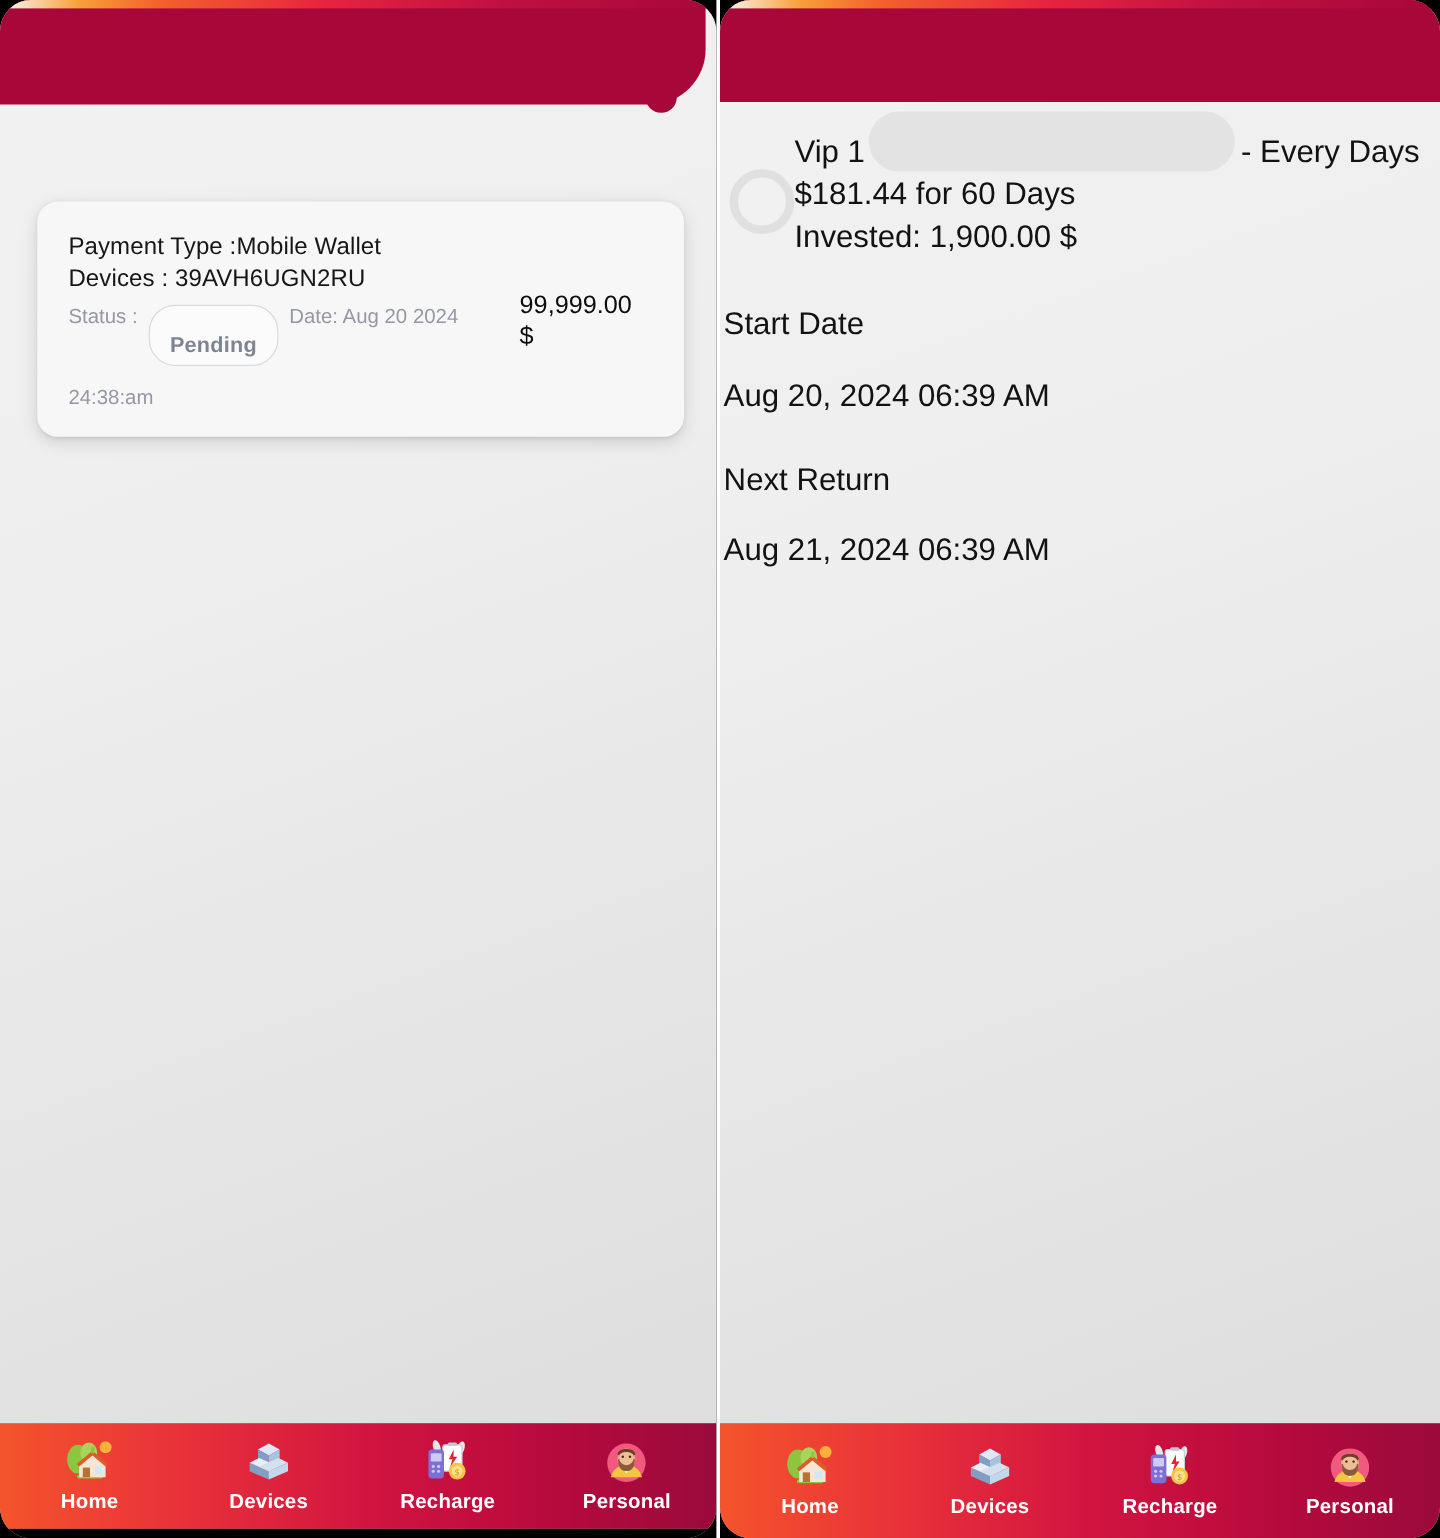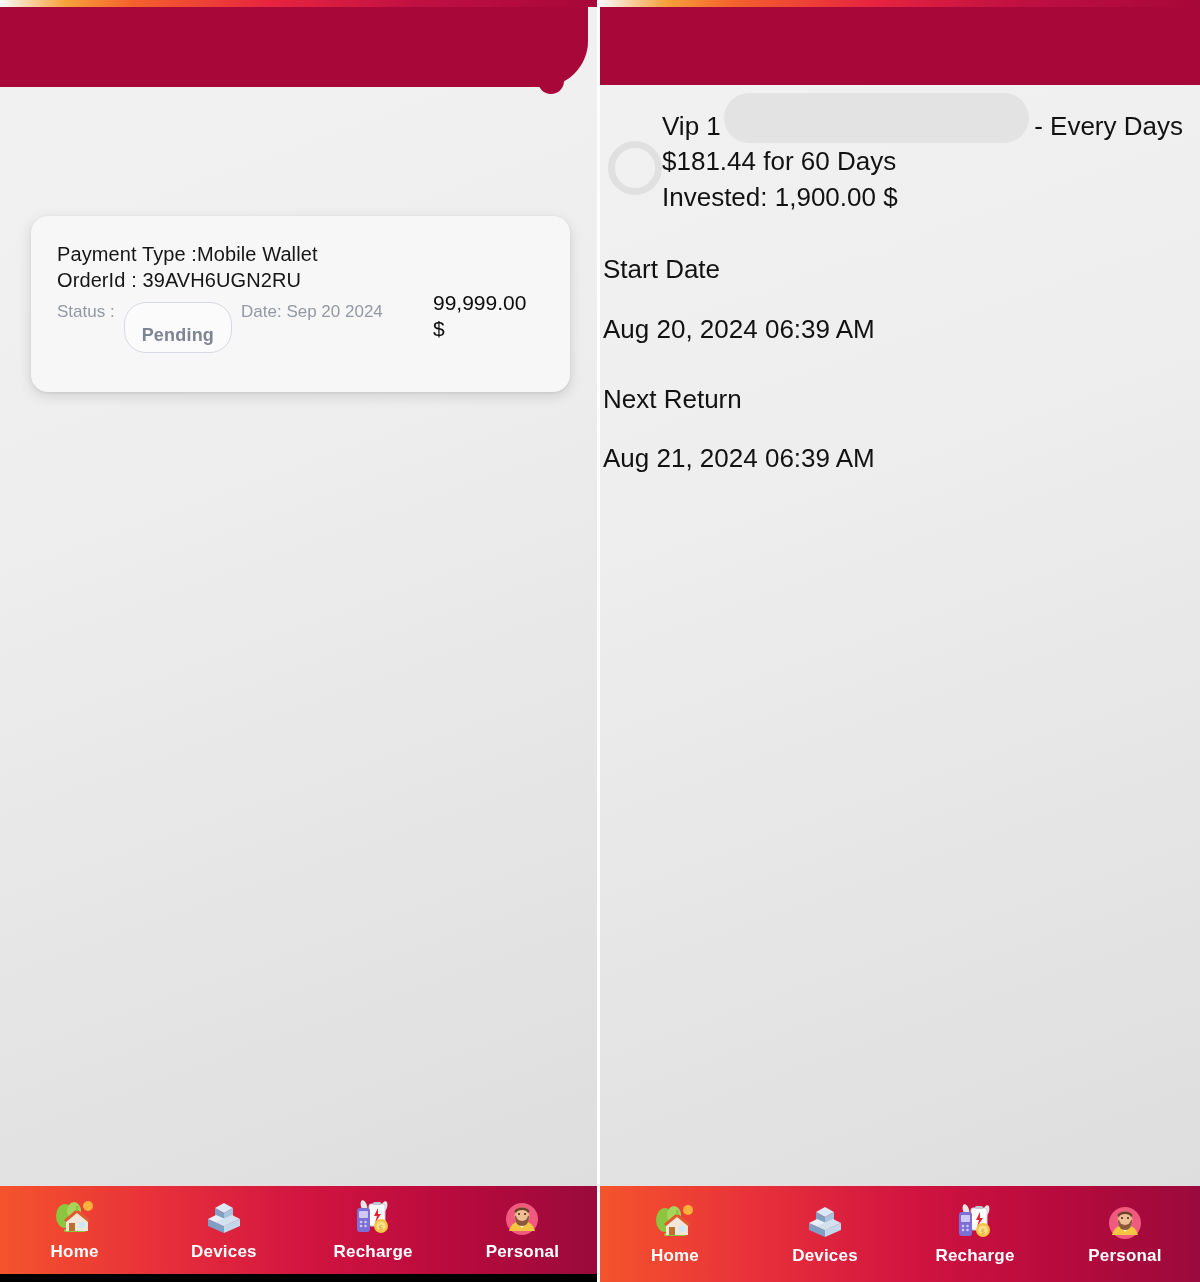--- a/index.html
+++ b/index.html
@@ -18,20 +18,21 @@
     height: 1282px;
     display: flex;
   }
 
   
   .panel {
     position: relative;
     height: 1282px;
     overflow: hidden;
     background: linear-gradient(160deg, #f2f2f2 0%, #eeeeee 35%, #e2e2e2 78%, #dcdcdc 100%);
+    border-radius: 26px;
   }
   .panel-left  { width: 597px; }
   .panel-sep   { width: 3px; height: 1282px; background: #ffffff; }
   .panel-right { width: 600px; }
 
   
   .top-strip {
     position: absolute;
     top: 0; left: 0; right: 0;
     height: 7px;
@@ -65,21 +66,20 @@
     height: 85px;
     width: 600px;
   }
 
   
   .content-left {
     position: absolute;
     top: 87px; left: 0;
     width: 478px;
     bottom: 96px;
-    margin-top: 48px;
   }
 
   .txn-card {
     position: absolute;
     top: 81px;
     left: 31px;
     width: 539px;
     min-height: 176px;
     background: #f7f7f7;
     border-radius: 17px;
@@ -264,28 +264,29 @@
 
     <div class="header header-left"></div>
     <div class="header-notch"></div>
     <div class="top-strip"></div>
 
     <div class="content-left">
 
       <div class="txn-card">
         <div class="txn-body">
           <div class="txn-line">Payment Type :Mobile Wallet</div>
-          <div class="txn-line">OrderId : 39AVH6UGN2RU</div>
+          <div class="txn-line">Devices : 39AVH6UGN2RU</div>
 
           <div class="txn-meta-row">
             <span class="meta-muted">Status :</span>
             <span class="status-badge">Pending</span>
-            <span class="meta-muted">Date: Sep 20 2024</span>
+            <span class="meta-muted">Date: Aug 20 2024</span>
           </div>
 
+          <div class="txn-time">24:38:am</div>
 
           <div class="txn-amount">99,999.00 $</div>
         </div>
       </div>
 
     </div>
 
     <div class="bottom-nav">
       <div class="nav-item">
         <span class="nav-icon">

